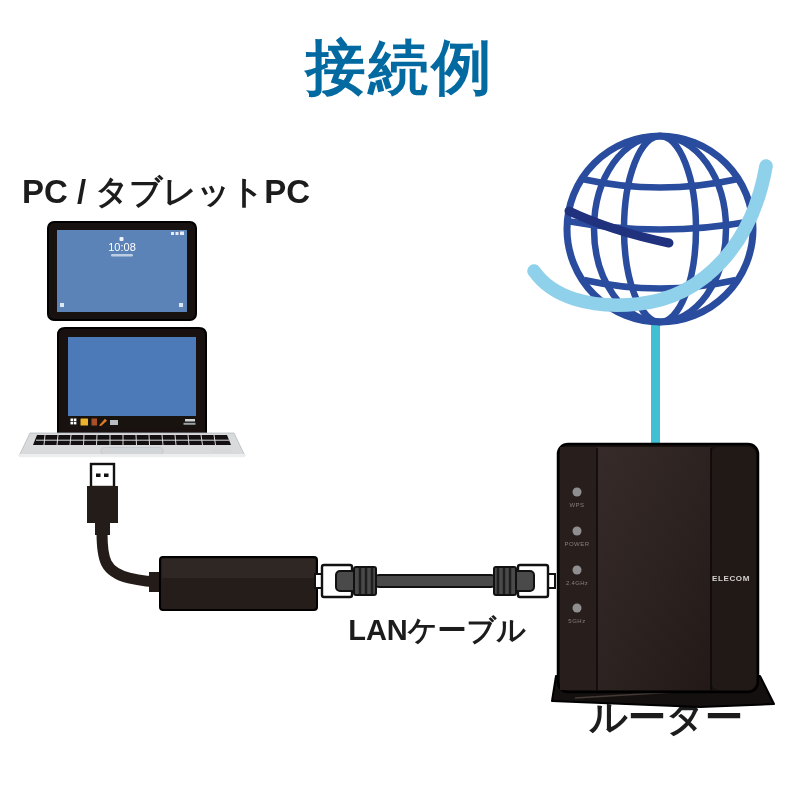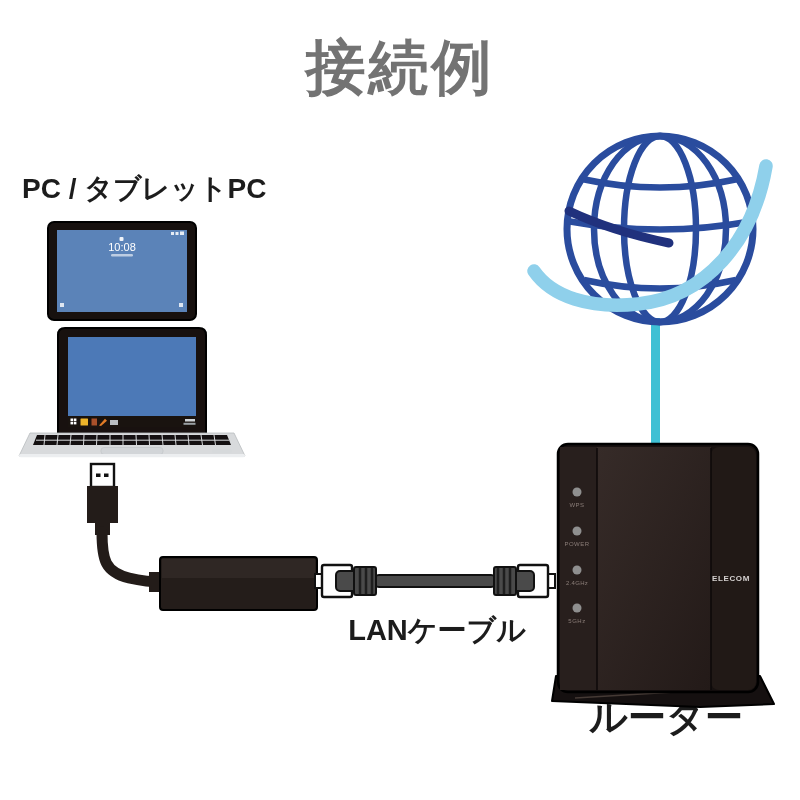--- a/index.html
+++ b/index.html
@@ -3,24 +3,24 @@
 <meta charset="utf-8">
 <style>
   html,body{margin:0;padding:0;}
   body{
     width:800px;height:800px;background:#ffffff;position:relative;overflow:hidden;
     font-family:"Liberation Sans","DejaVu Sans",sans-serif;
   }
   .canvas{position:absolute;inset:0;}
   .title{
     position:absolute;top:28px;left:0;right:0;text-align:center;
-    font-size:60px;font-weight:900;color:#737373;letter-spacing:3px;
+    font-size:60px;font-weight:900;color:#0369a1;letter-spacing:3px;
   }
   .label{position:absolute;font-weight:bold;color:#1c1c1c;white-space:nowrap;}
-  .devices-label{left:22px;top:170px;font-size:28px;}
+  .devices-label{left:22px;top:170px;font-size:33px;}
   .product-label{left:238px;top:613px;font-size:29px;transform:translateX(-50%);}
   .lan-label{left:437px;top:611px;font-size:29px;transform:translateX(-50%);}
   .router-label{left:666px;top:692px;font-size:38px;transform:translateX(-50%);}
   svg{position:absolute;left:0;top:0;}
   text{font-family:"Liberation Sans","DejaVu Sans",sans-serif;}
 </style>
 </head>
 <body>
 
 <div class="canvas">

